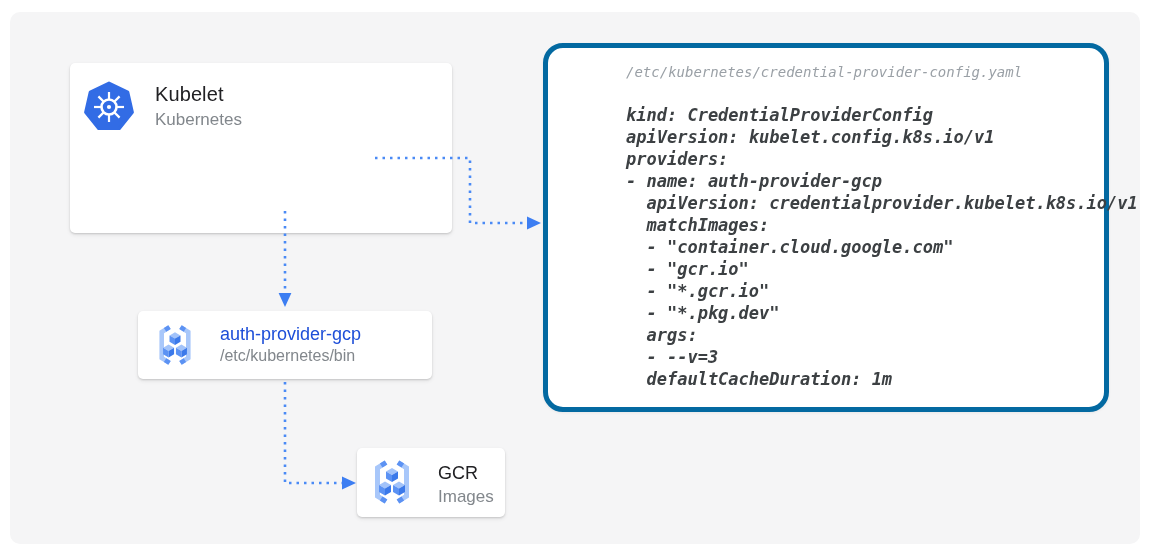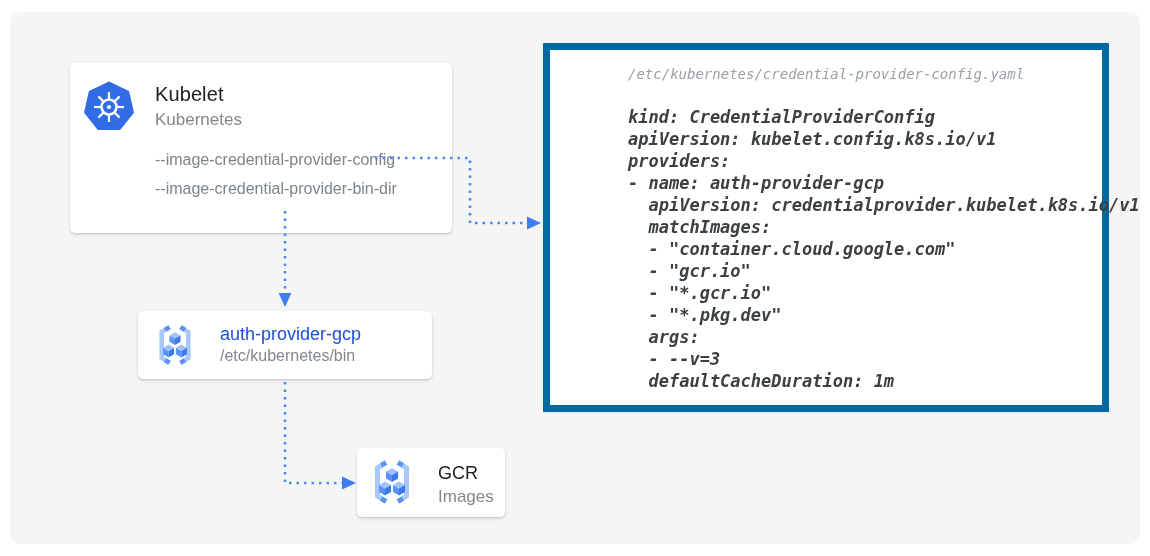--- a/index.html
+++ b/index.html
@@ -17,21 +17,21 @@
   .provider-card .icon{left:15px;top:12px;width:44px;height:44px;}
   .gcr-card .icon{left:11px;top:10px;width:48px;height:48px;}
   .k-title{position:absolute;left:85px;top:20px;font-size:20px;color:#212124;letter-spacing:.1px;}
   .k-sub{position:absolute;left:85px;top:47px;font-size:17px;color:#82878c;}
   .k-flags{position:absolute;left:85px;top:82px;font-size:16px;line-height:29px;color:#7d848a;}
   .p-title{position:absolute;left:82px;top:13px;font-size:18px;color:#1d4ed8;}
   .p-sub{position:absolute;left:82px;top:36px;font-size:16px;color:#82878c;}
   .g-title{position:absolute;left:81px;top:15px;font-size:18px;color:#212124;}
   .g-sub{position:absolute;left:81px;top:39px;font-size:17px;color:#82878c;}
   .config-panel{position:absolute;left:543px;top:43px;width:566px;height:369px;
-        background:#ffffff;border:7px solid #0369a1;border-radius:1px;
+        background:#ffffff;border:5px solid #0369a1;border-radius:20px;
         box-shadow:0 1px 3px rgba(0,0,0,.06);box-sizing:border-box;}
   .config-path{position:absolute;left:78px;top:16px;
         font-family:"DejaVu Sans Mono", monospace;font-style:italic;
         font-size:14px;color:#9aa0a6;white-space:pre;}
   .config-code{position:absolute;left:78px;top:56px;
         font-family:"DejaVu Sans Mono", monospace;font-style:italic;font-weight:bold;
         font-size:17px;color:#3c4043;}
   .config-code div{white-space:pre;line-height:22px;height:22px;}
   .arrows{position:absolute;left:0;top:0;width:1150px;height:556px;pointer-events:none;z-index:5;}
   .arrows .dots{fill:none;stroke:#4a8af5;stroke-width:2.6;stroke-dasharray:2.5 5;}
@@ -54,24 +54,20 @@
         <line x1="25" y1="26" x2="10" y2="26"></line>
         <line x1="25" y1="26" x2="14.4" y2="36.6"></line>
         <line x1="25" y1="26" x2="25" y2="41"></line>
         <line x1="25" y1="26" x2="35.6" y2="36.6"></line>
       </g>
       <circle cx="25" cy="26" r="7.5" fill="#326ce5" stroke="#ffffff" stroke-width="2.6"></circle>
       <circle cx="25" cy="26" r="2.1" fill="#ffffff"></circle>
     </svg>
     <div class="k-title">Kubelet</div>
     <div class="k-sub">Kubernetes</div>
-    <div class="k-flags">
-      <div>--image-credential-provider-config</div>
-      <div>--image-credential-provider-bin-dir</div>
-    </div>
   </div>
 
   <div class="card provider-card">
     <svg class="icon" viewBox="0 0 48 48">
       <g fill="none" stroke-linecap="butt">
         <path d="M18,4.5 L9.5,9.8 L9.5,38.2 L18,43.5" stroke="#a8c7fa" stroke-width="5"></path>
         <path d="M18,4.5 L13.2,7.5" stroke="#5c92f3" stroke-width="5"></path>
         <path d="M18,43.5 L13.2,40.5" stroke="#5c92f3" stroke-width="5"></path>
         <path d="M30,4.5 L38.5,9.8 L38.5,38.2 L30,43.5" stroke="#a8c7fa" stroke-width="5"></path>
         <path d="M30,4.5 L34.8,7.5" stroke="#5c92f3" stroke-width="5"></path>

